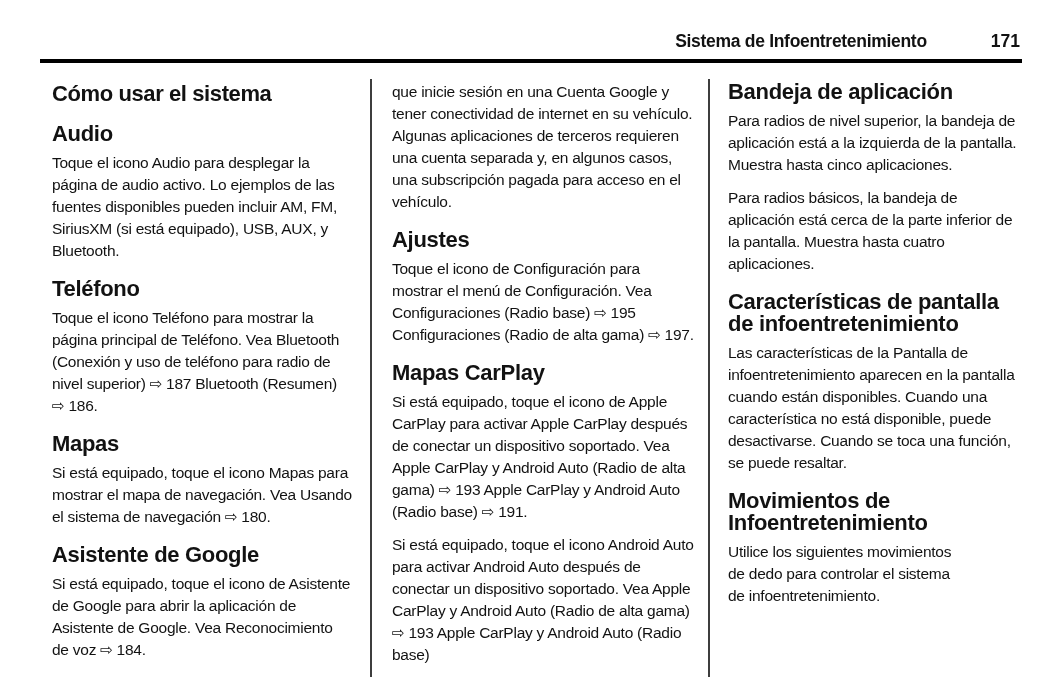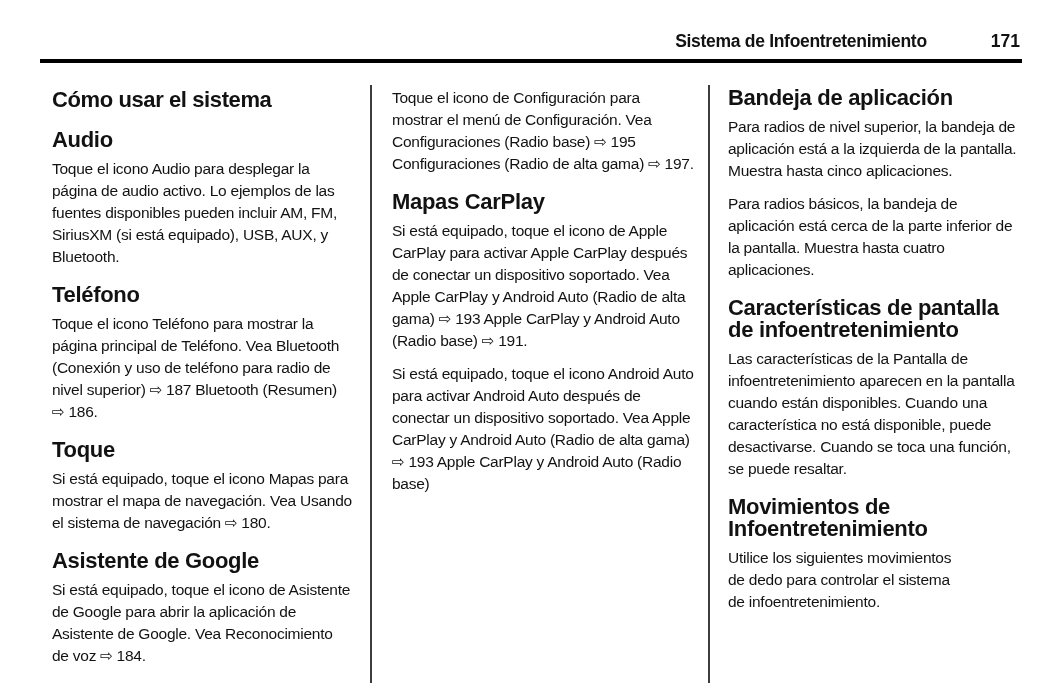--- a/index.html
+++ b/index.html
@@ -40,21 +40,21 @@
     margin-right: 2px;
   }
   .header-rule {
     height: 4px;
     background: #000;
     margin-top: 7px;
   }
   
   .columns {
     display: flex;
-    margin-top: 22px;
+    margin-top: 16px;
     height: 598px;
   }
   .col {
     box-sizing: border-box;
     overflow: hidden;
   }
   .col-1 { width: 330px; padding: 0 18px 0 12px; }
   .col-2 { width: 336px; padding: 0 14px 0 20px; }
   .col-3 { width: 312px; padding: 0 0 0 18px; }
   .divider {
@@ -105,27 +105,29 @@
 
   <div class="header-rule"></div>
 
   <div class="columns">
     <div class="col col-1">
         <h1>Cómo usar el sistema</h1>
         <h2>Audio</h2>
         <p><span class="reg">Toque el icono Audio para desplegar la página de audio activo. Lo ejemplos de las fuentes disponibles pueden incluir AM, FM, SiriusXM (si está equipado), USB, AUX, y Bluetooth.</span></p>
         <h2>Teléfono</h2>
         <p><span class="reg">Toque el icono Teléfono para mostrar la página principal de Teléfono. Vea </span><span class="ital">Bluetooth (Conexión y uso de teléfono para radio de nivel superior) </span><span class="xref-arrow">⇨</span><span class="ital"> 187 Bluetooth (Resumen) </span><span class="xref-arrow">⇨</span><span class="ital"> 186</span><span class="reg">.</span></p>
-        <h2>Toque</h2>
+        <h2>Mapas</h2>
         <p><span class="reg">Si está equipado, toque el icono Mapas para mostrar el mapa de navegación. Vea </span><span class="ital">Usando el sistema de navegación </span><span class="xref-arrow">⇨</span><span class="ital"> 180</span><span class="reg">.</span></p>
         <h2>Asistente de Google</h2>
         <p><span class="reg">Si está equipado, toque el icono de Asistente de Google para abrir la aplicación de Asistente de Google. Vea </span><span class="ital">Reconocimiento de voz </span><span class="xref-arrow">⇨</span><span class="ital"> 184</span><span class="reg">.</span></p>
       </div>
     <div class="divider"></div>
     <div class="col col-2">
+        <p><span class="reg">que inicie sesión en una Cuenta Google y tener conectividad de internet en su vehículo. Algunas aplicaciones de terceros requieren una cuenta separada y, en algunos casos, una subscripción pagada para acceso en el vehículo.</span></p>
+        <h2>Ajustes</h2>
         <p><span class="reg">Toque el icono de Configuración para mostrar el menú de Configuración. Vea </span><span class="ital">Configuraciones (Radio base) </span><span class="xref-arrow">⇨</span><span class="ital"> 195 Configuraciones (Radio de alta gama) </span><span class="xref-arrow">⇨</span><span class="ital"> 197</span><span class="reg">.</span></p>
         <h2>Mapas CarPlay</h2>
         <p><span class="reg">Si está equipado, toque el icono de Apple CarPlay para activar Apple CarPlay después de conectar un dispositivo soportado. Vea </span><span class="ital">Apple CarPlay y Android Auto (Radio de alta gama) </span><span class="xref-arrow">⇨</span><span class="ital"> 193 Apple CarPlay y Android Auto (Radio base) </span><span class="xref-arrow">⇨</span><span class="ital"> 191</span><span class="reg">.</span></p>
         <p><span class="reg">Si está equipado, toque el icono Android Auto para activar Android Auto después de conectar un dispositivo soportado. Vea </span><span class="ital">Apple CarPlay y Android Auto (Radio de alta gama) </span><span class="xref-arrow">⇨</span><span class="ital"> 193 Apple CarPlay y Android Auto (Radio base) </span></p>
       </div>
     <div class="divider"></div>
     <div class="col col-3">
         <h2>Bandeja de aplicación</h2>
         <p><span class="reg">Para radios de nivel superior, la bandeja de aplicación está a la izquierda de la pantalla. Muestra hasta cinco aplicaciones.</span></p>
         <p><span class="reg">Para radios básicos, la bandeja de aplicación está cerca de la parte inferior de la pantalla. Muestra hasta cuatro aplicaciones.</span></p>

